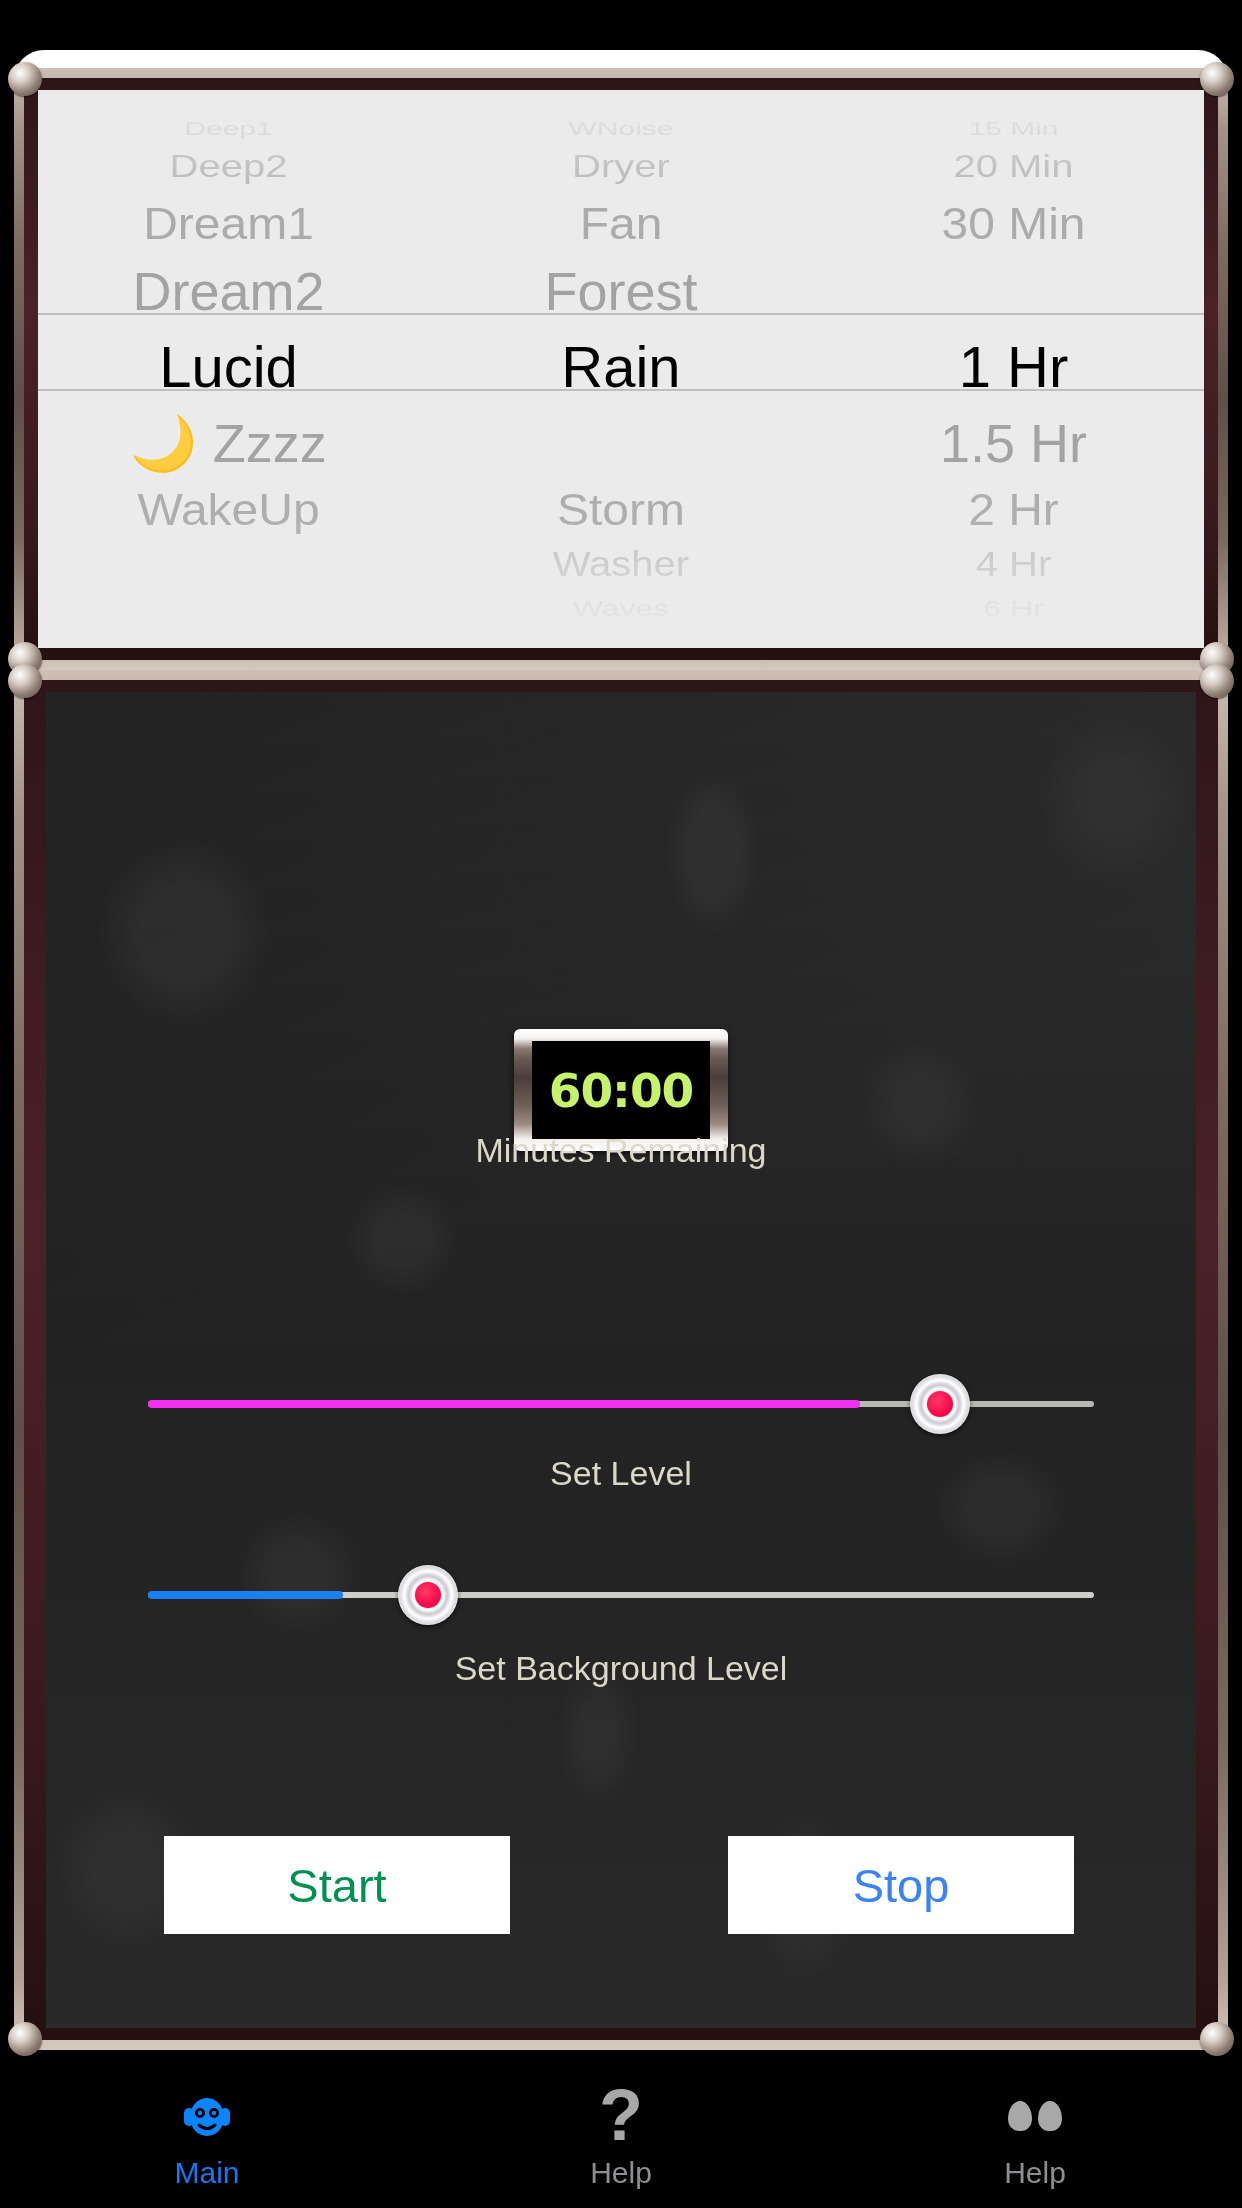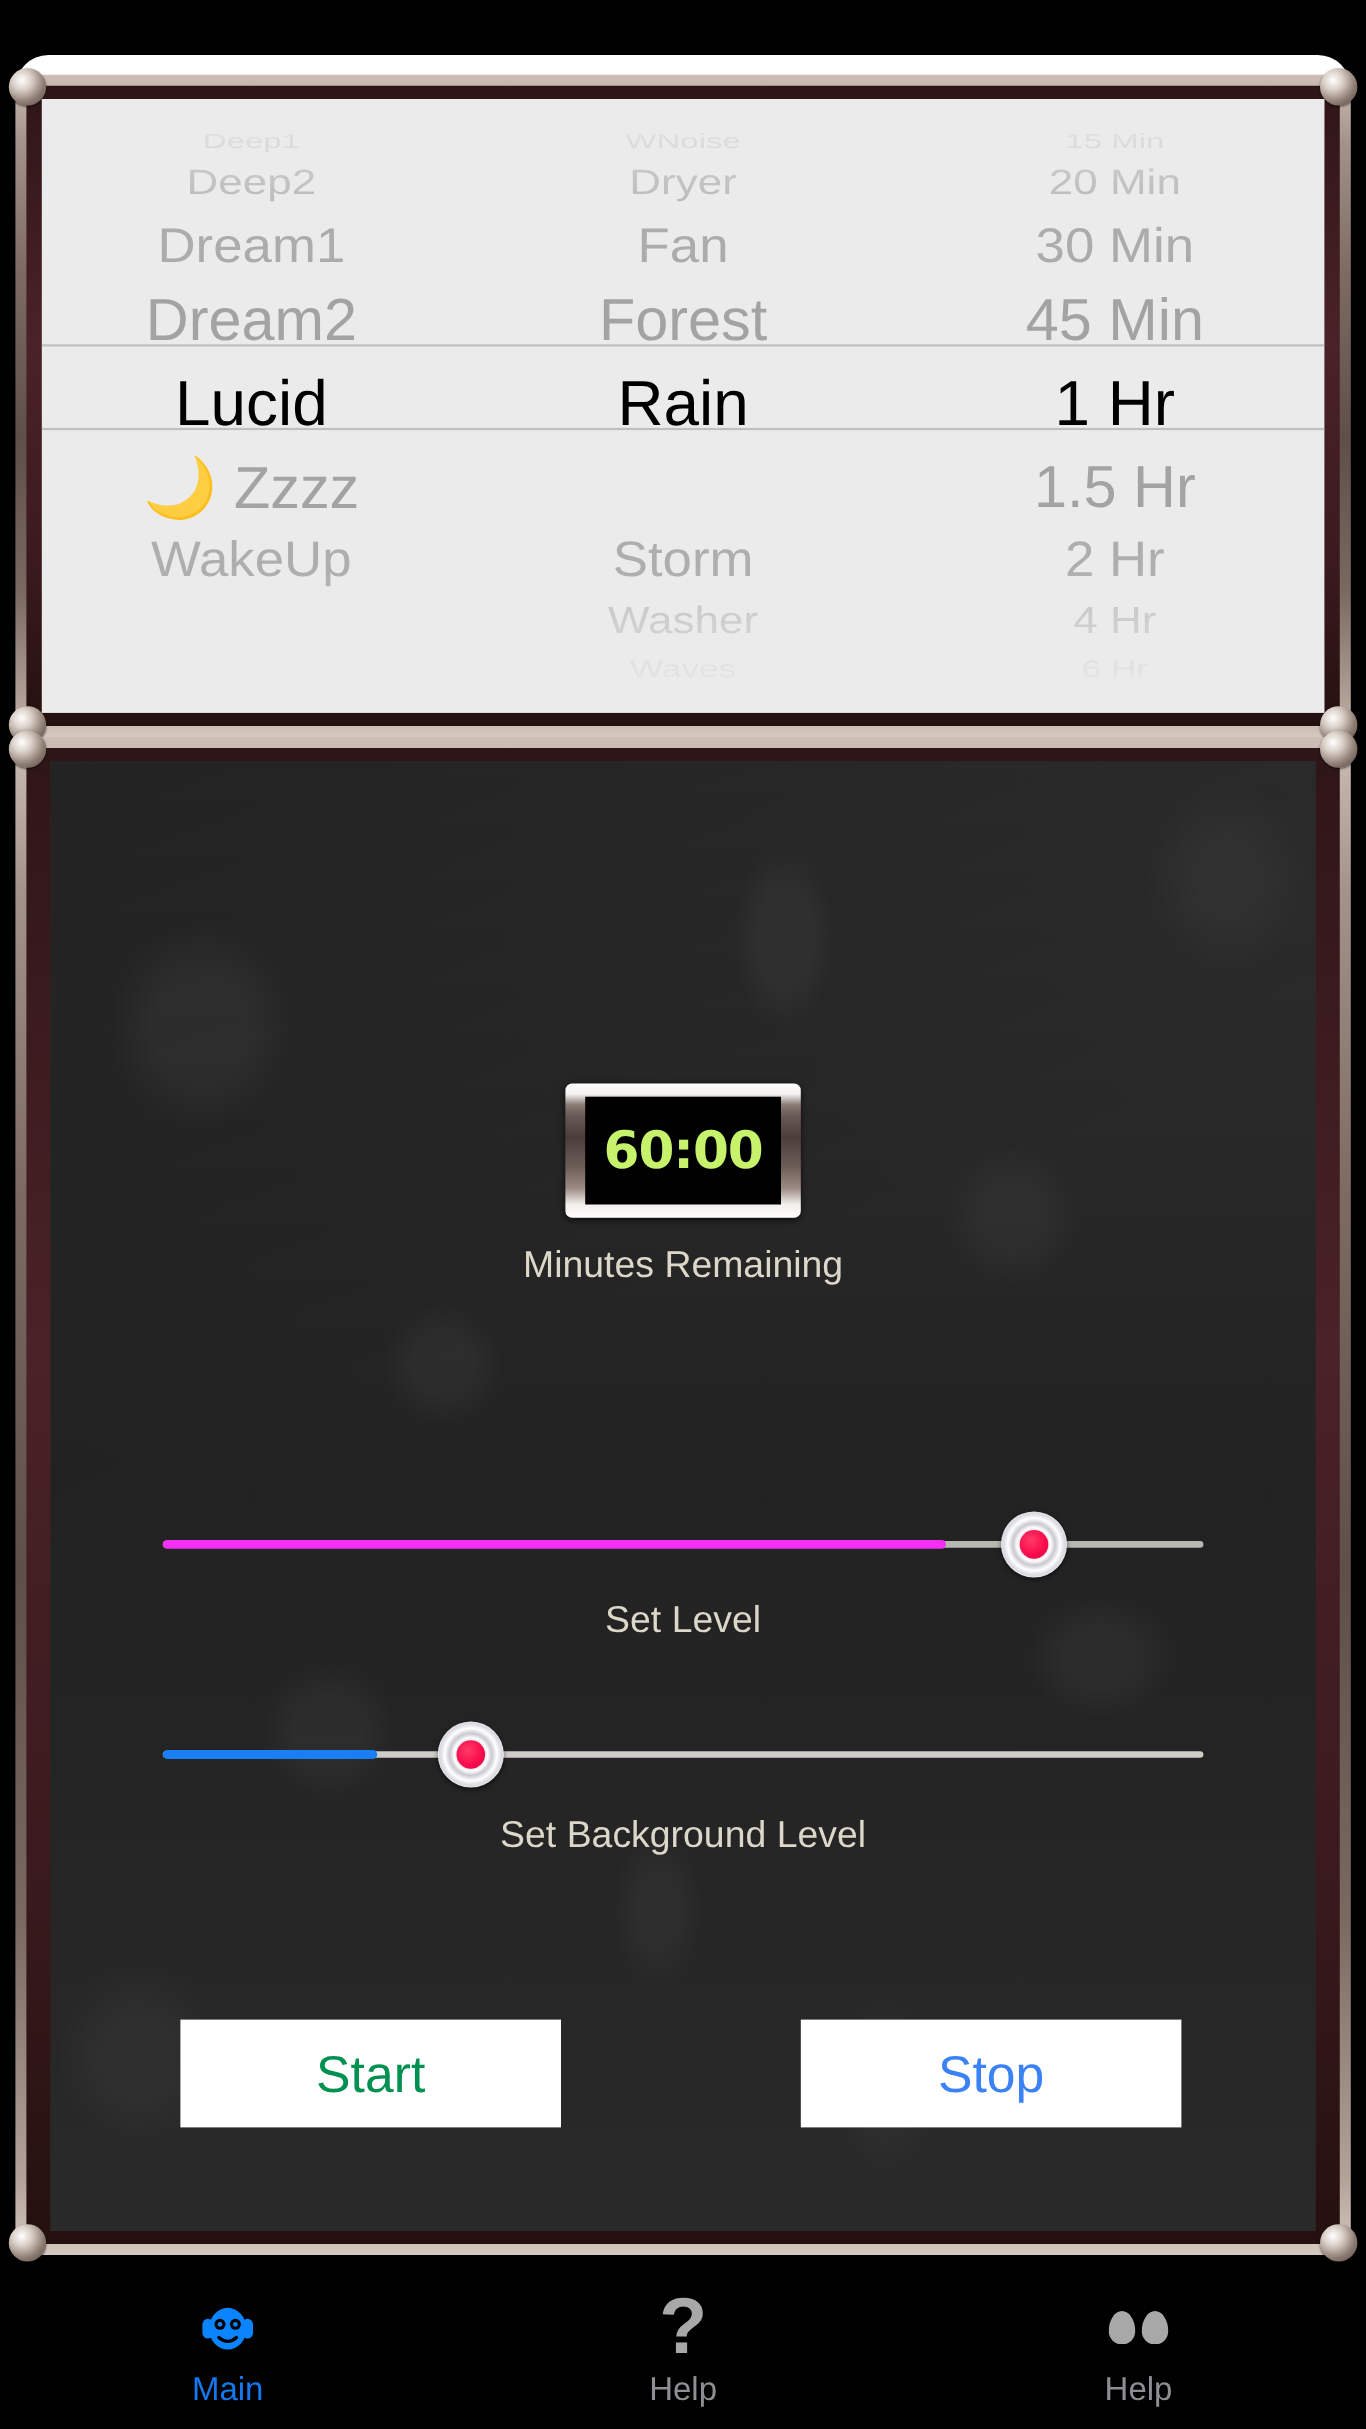--- a/index.html
+++ b/index.html
@@ -129,21 +129,21 @@
       linear-gradient(118deg, rgba(255,255,255,.018) 0 1px, rgba(0,0,0,.04) 1px 5px),
       linear-gradient(72deg, rgba(255,255,255,.015) 0 1px, rgba(0,0,0,.03) 1px 3px),
       linear-gradient(160deg, rgba(0,0,0,.25) 0%, rgba(0,0,0,0) 40%),
       linear-gradient(180deg, #343434 0%, #262626 50%, #2e2e2e 100%);
     overflow: hidden;
   }
 
   
   #timer-bezel {
     position: absolute;
-    left: 514px; top: 985px;
+    left: 514px; top: 1029px;
     width: 214px; height: 122px;
     border-radius: 6px;
     background: linear-gradient(180deg,
        #ffffff 0%, #f3f1ef 8%,
        #8a7a74 16%, #6a5a55 24%,
        #4b3d3a 40%,
        #6d5d57 62%,
        #9c8b83 78%,
        #f2efec 90%, #ffffff 100%);
     padding: 12px 18px;
@@ -314,21 +314,20 @@
         <div class="pk-item selected" style="top:243px;font-size:58px;">Rain</div>
         <div class="pk-item" style="top:392px;font-size:48px;opacity:.74;transform:scaleY(.94);">Storm</div>
         <div class="pk-item" style="top:452px;font-size:40px;opacity:.55;transform:scaleY(.86);">Washer</div>
         <div class="pk-item" style="top:500px;font-size:32px;opacity:.34;transform:scaleY(.68);">Waves</div>
       </div>
 
       <div class="picker-col">
         <div class="pk-item" style="top:22px;font-size:30px;opacity:.42;transform:scaleY(.62);">15 Min</div>
         <div class="pk-item" style="top:54px;font-size:40px;opacity:.62;transform:scaleY(.80);">20 Min</div>
         <div class="pk-item" style="top:106px;font-size:48px;opacity:.78;transform:scaleY(.92);">30 Min</div>
-        <div class="pk-item" style="top:170px;font-size:54px;opacity:.88;">45 Min</div>
         <div class="pk-item selected" style="top:243px;font-size:58px;">1 Hr</div>
         <div class="pk-item" style="top:322px;font-size:54px;opacity:.88;">1.5 Hr</div>
         <div class="pk-item" style="top:392px;font-size:48px;opacity:.74;transform:scaleY(.94);">2 Hr</div>
         <div class="pk-item" style="top:452px;font-size:40px;opacity:.55;transform:scaleY(.86);">4 Hr</div>
         <div class="pk-item" style="top:500px;font-size:32px;opacity:.34;transform:scaleY(.68);">6 Hr</div>
       </div>
     </div>
 
     <div class="sel-line" id="sel-line-top"></div>
     <div class="sel-line" id="sel-line-bottom"></div>

